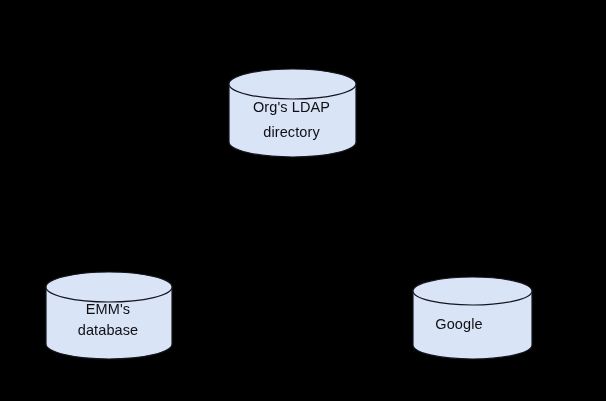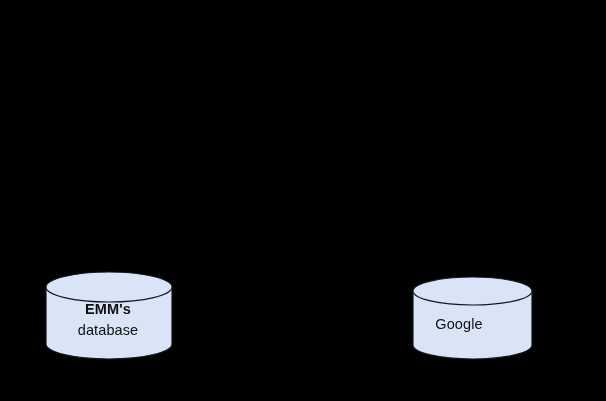--- a/index.html
+++ b/index.html
@@ -48,27 +48,35 @@
     letter-spacing: 0.1px;
     white-space: pre;
     pointer-events: none;
   }
 </style>
 </head>
 <body>
 
 <div id="diagram-canvas">
 
+  <div class="db-node" id="node-ldap" style="left: 228px; top: 68px; width: 127px; height: 88px;">
+    <svg id="svg-ldap" xmlns="http://www.w3.org/2000/svg" width="129" height="90" viewBox="-1 -1 129 90">
+        <path d="M 0,15 L 0,73 A 63.5,15 0 0 0 127,73 L 127,15 Z" fill="#dae4f7" stroke="#14161f" stroke-width="1.2" stroke-linejoin="round"></path>
+        <ellipse cx="63.5" cy="15" rx="63.5" ry="15" fill="#dae4f7" stroke="#14161f" stroke-width="1.2"></ellipse>
+      </svg>
+    <div class="db-label" id="label-ldap-1" style="top: 26.5px;">Org's LDAP</div>
+    <div class="db-label" id="label-ldap-2" style="top: 51.5px;">directory</div>
+  </div>
 
   <div class="db-node" id="node-emm" style="left: 45px; top: 271px; width: 126px; height: 87px;">
     <svg id="svg-emm" xmlns="http://www.w3.org/2000/svg" width="128" height="89" viewBox="-1 -1 128 89">
         <path d="M 0,15 L 0,72 A 63,15 0 0 0 126,72 L 126,15 Z" fill="#dae4f7" stroke="#14161f" stroke-width="1.2" stroke-linejoin="round"></path>
         <ellipse cx="63" cy="15" rx="63" ry="15" fill="#dae4f7" stroke="#14161f" stroke-width="1.2"></ellipse>
       </svg>
-    <div class="db-label" id="label-emm-1" style="top: 26px; font-weight: bold;">EMM's</div>
+    <div class="db-label" id="label-emm-1" style="top: 26px;">EMM's</div>
     <div class="db-label" id="label-emm-2" style="top: 47px;">database</div>
   </div>
 
   <div class="db-node" id="node-google" style="left: 412px; top: 276px; width: 94px; height: 82px;">
     <svg id="svg-google" xmlns="http://www.w3.org/2000/svg" width="121" height="84" viewBox="-1 -1 121 84">
         <path d="M 0,14 L 0,68 A 59.5,14 0 0 0 119,68 L 119,14 Z" fill="#dae4f7" stroke="#14161f" stroke-width="1.2" stroke-linejoin="round"></path>
         <ellipse cx="59.5" cy="14" rx="59.5" ry="14" fill="#dae4f7" stroke="#14161f" stroke-width="1.2"></ellipse>
       </svg>
     <div class="db-label" id="label-google-1" style="top: 35.5px;">Google</div>
   </div>

